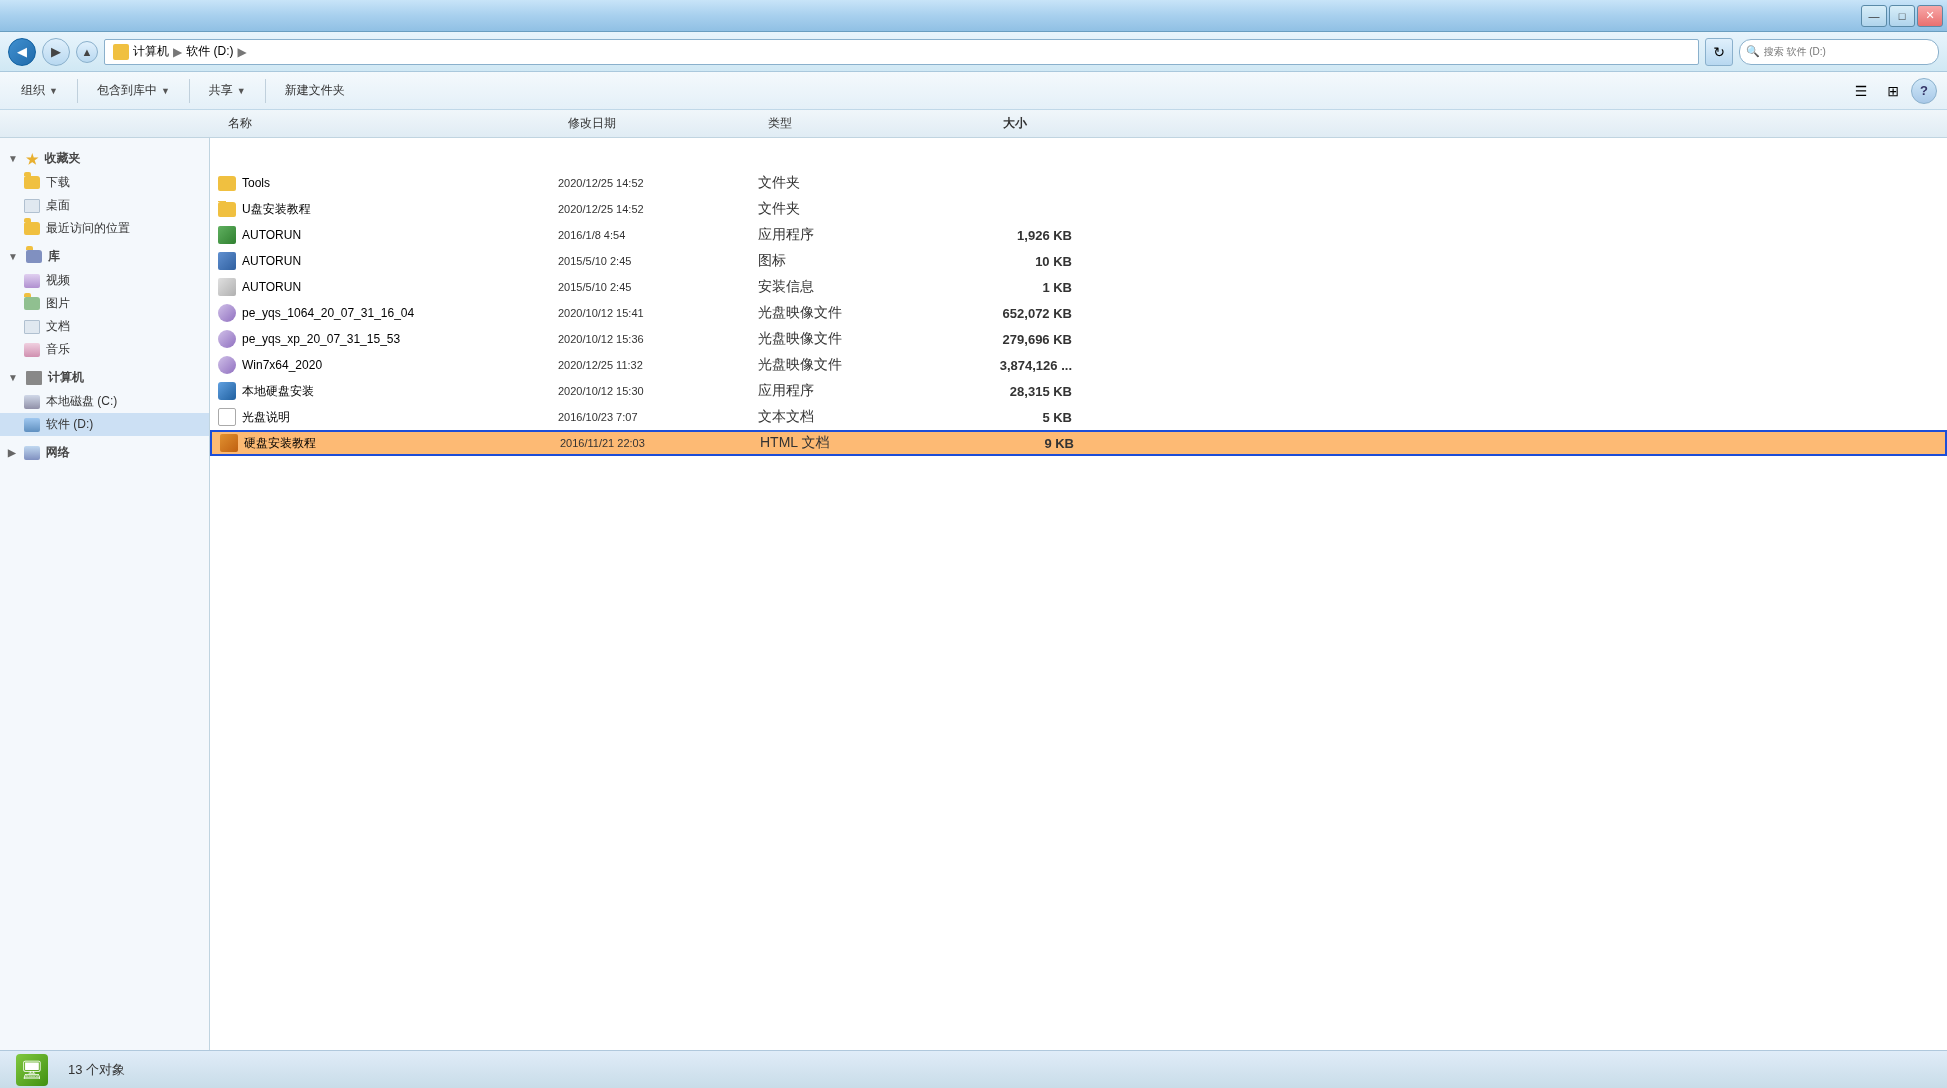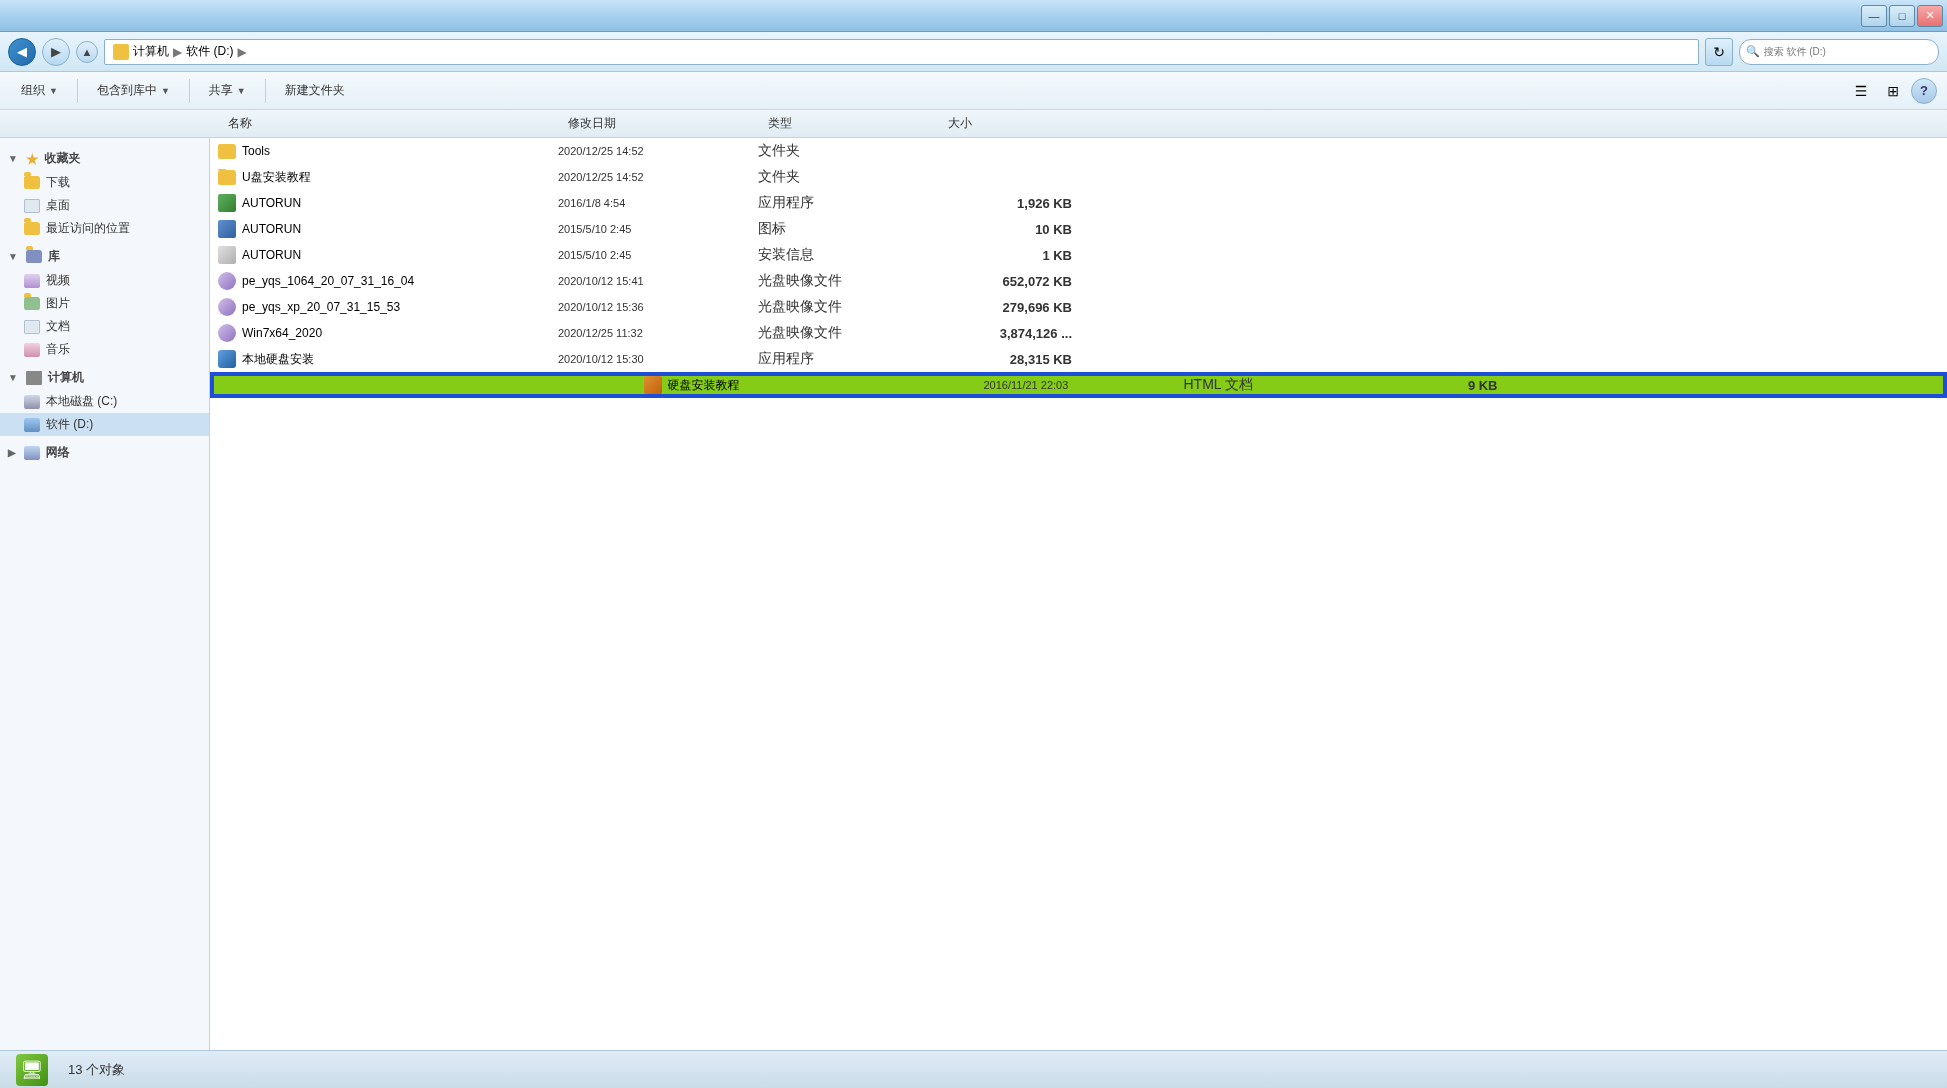--- a/index.html
+++ b/index.html
@@ -197,21 +197,21 @@
       color: #333;
     }
     .col-header-inner {
       display: flex;
       width: calc(100% - 20px);
     }
     .col-h { padding: 0 8px; cursor: pointer; }
     .col-name { width: 340px; }
     .col-date { width: 200px; }
     .col-type { width: 180px; }
-    .col-size { width: 150px; text-align: left; }
+    .col-size { width: 150px; text-align: center; font-weight: bold; }
 
     
     .main-layout {
       display: flex;
       height: calc(1088px - 32px - 40px - 38px - 28px - 38px);
     }
 
     
     .sidebar {
       width: 210px;
@@ -320,33 +320,33 @@
       border-radius: 2px;
       display: inline-block;
       flex-shrink: 0;
     }
 
     
     .file-list {
       flex: 1;
       background: #fff;
       overflow-y: auto;
+      margin-top: 32px;
     }
     .file-item {
       display: flex;
       align-items: center;
       height: 26px;
       padding: 0 8px;
       border-bottom: none;
       cursor: default;
     }
     .file-item.selected {
-      background: #84cc16;
-      border: 4px solid #1d4ed8;
-      justify-content: center;
+      background: #fdba74;
+      border: 2px solid #1d4ed8;
     }
     .file-name-cell {
       width: 340px;
       display: flex;
       align-items: center;
       gap: 6px;
       overflow: hidden;
     }
     .file-date-cell { width: 200px; color: #333; font-size: 11px; }
     .file-type-cell { width: 180px; color: #333; font-size: 14px; }
@@ -682,20 +682,29 @@
     </div>
       <div class="file-item">
       <div class="file-name-cell">
         <span class="icon-app-blue"></span>
         <span class="file-name-text">本地硬盘安装</span>
       </div>
       <div class="file-date-cell">2020/10/12 15:30</div>
       <div class="file-type-cell">应用程序</div>
       <div class="file-size-cell">28,315 KB</div>
     </div>
+      <div class="file-item">
+      <div class="file-name-cell">
+        <span class="icon-txt"></span>
+        <span class="file-name-text">光盘说明</span>
+      </div>
+      <div class="file-date-cell">2016/10/23 7:07</div>
+      <div class="file-type-cell">文本文档</div>
+      <div class="file-size-cell">5 KB</div>
+    </div>
       <div class="file-item selected">
       <div class="file-name-cell">
         <span class="icon-html"></span>
         <span class="file-name-text">硬盘安装教程</span>
       </div>
       <div class="file-date-cell">2016/11/21 22:03</div>
       <div class="file-type-cell">HTML 文档</div>
       <div class="file-size-cell">9 KB</div>
     </div>
     </div>

